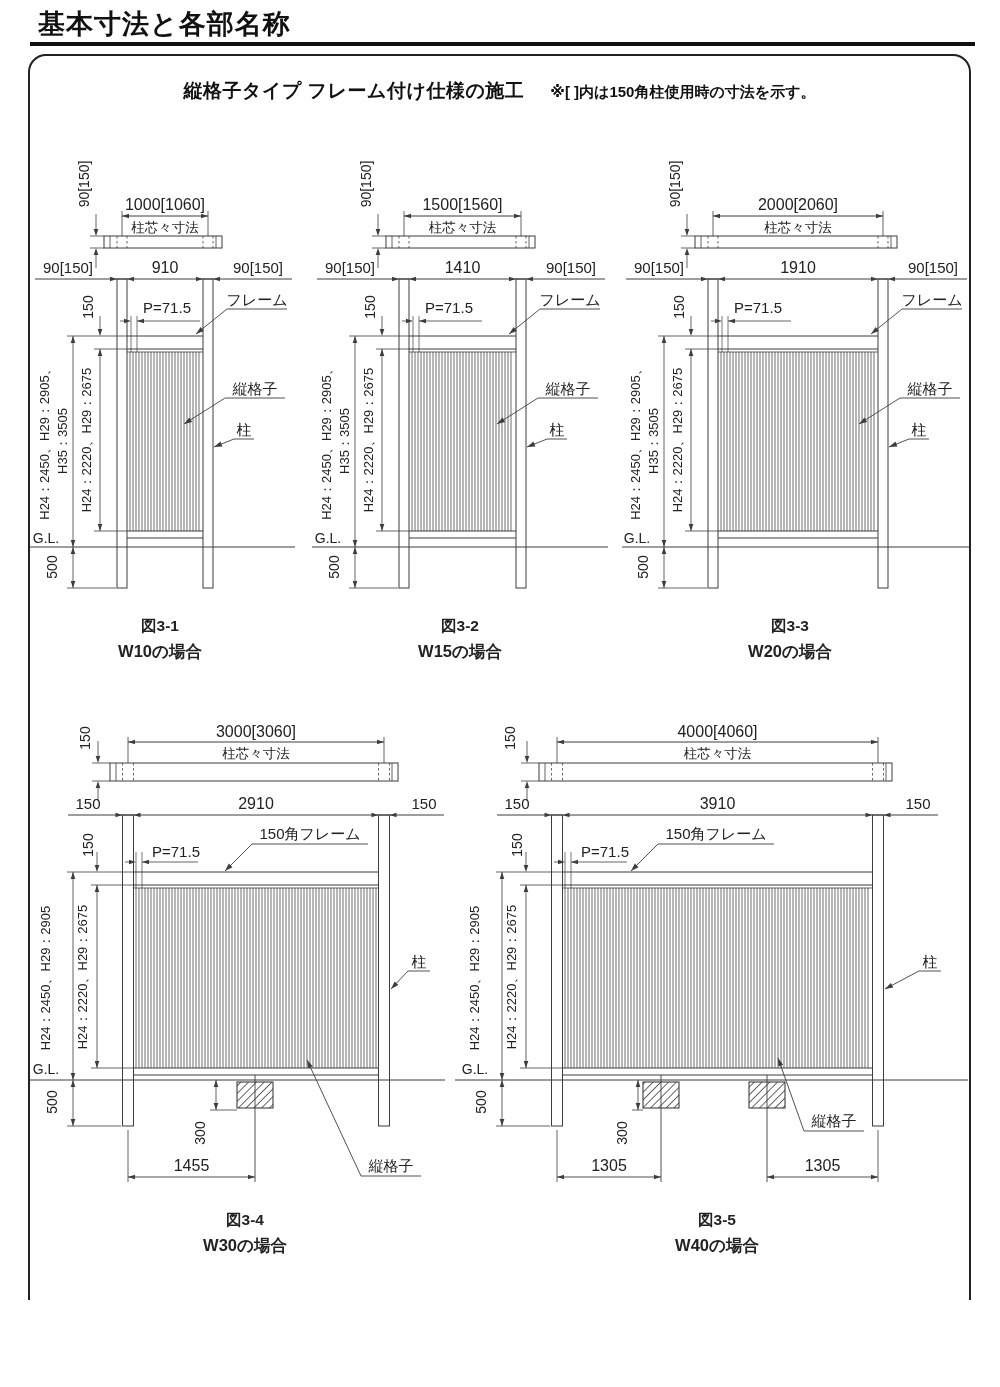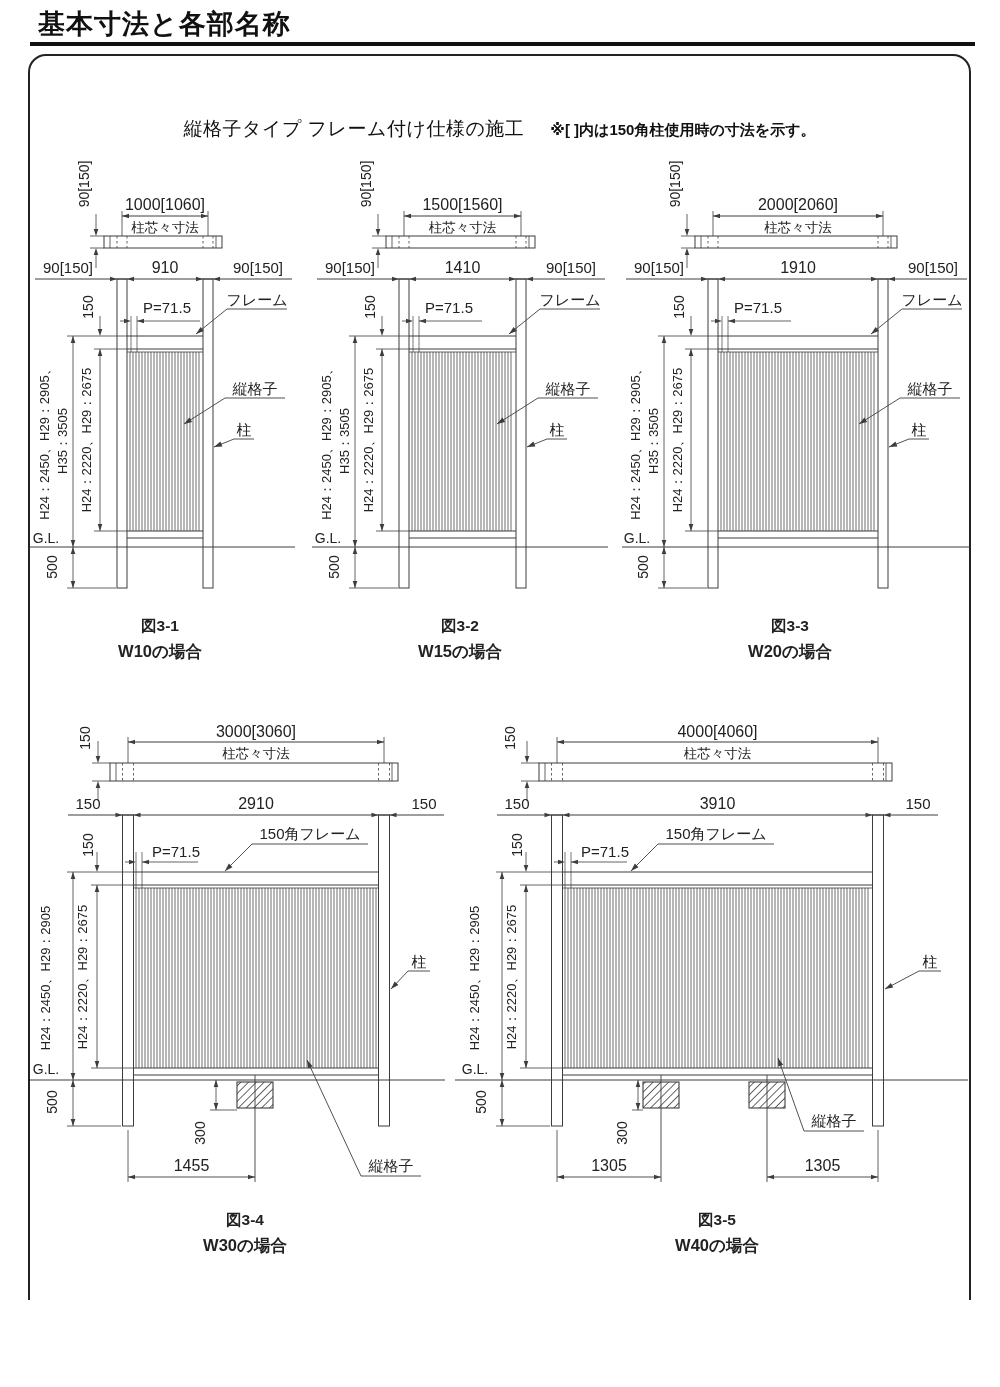--- a/index.html
+++ b/index.html
@@ -4,21 +4,21 @@
 <style>
   html,body{margin:0;padding:0;background:#fff;}
   .page{position:relative;width:1000px;height:1300px;background:#fff;
         font-family:"Liberation Sans","DejaVu Sans",sans-serif;color:#111;overflow:hidden;}
   .title{position:absolute;left:38px;top:6px;font-size:27px;font-weight:700;letter-spacing:1px;}
   .title-rule{position:absolute;left:30px;top:42px;width:945px;height:4px;background:#111;}
   .main-box{position:absolute;left:28px;top:54px;width:939px;height:1296px;
             border:2.5px solid #222;border-radius:18px;}
   .box-heading{position:absolute;top:22px;left:0;right:0;display:flex;
                justify-content:center;align-items:baseline;gap:14px;}
-  .box-heading .main{font-size:19px;font-weight:400;letter-spacing:0.5px;margin-top:38px;}
+  .box-heading .main{font-size:19px;font-weight:700;letter-spacing:0.5px;}
   .box-heading .note{font-size:15px;font-weight:700;margin-left:12px;}
   .doc-code{position:absolute;right:28px;top:1357px;font-size:10px;color:#3b82f6;font-family:Liberation Mono, monospace;}
   svg.diagram{position:absolute;left:0;top:0;}
   svg text{font-family:"Liberation Sans","DejaVu Sans",sans-serif;fill:#222;}
 </style>
 </head>
 <body>
 
 <div class="page">
   <div class="title">基本寸法と各部名称</div>

